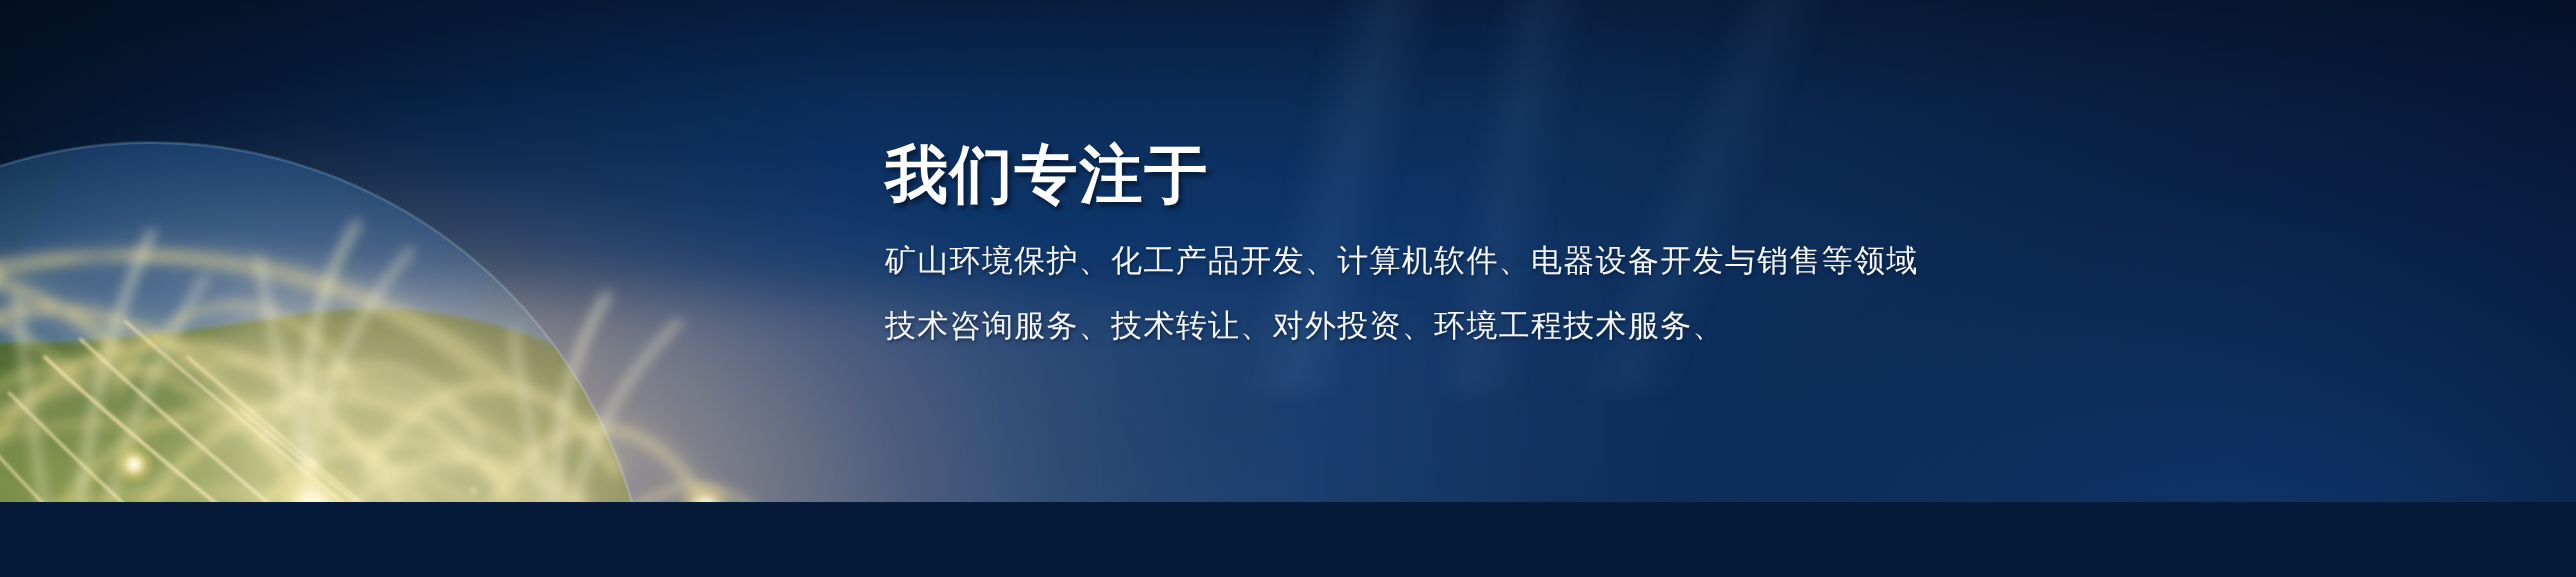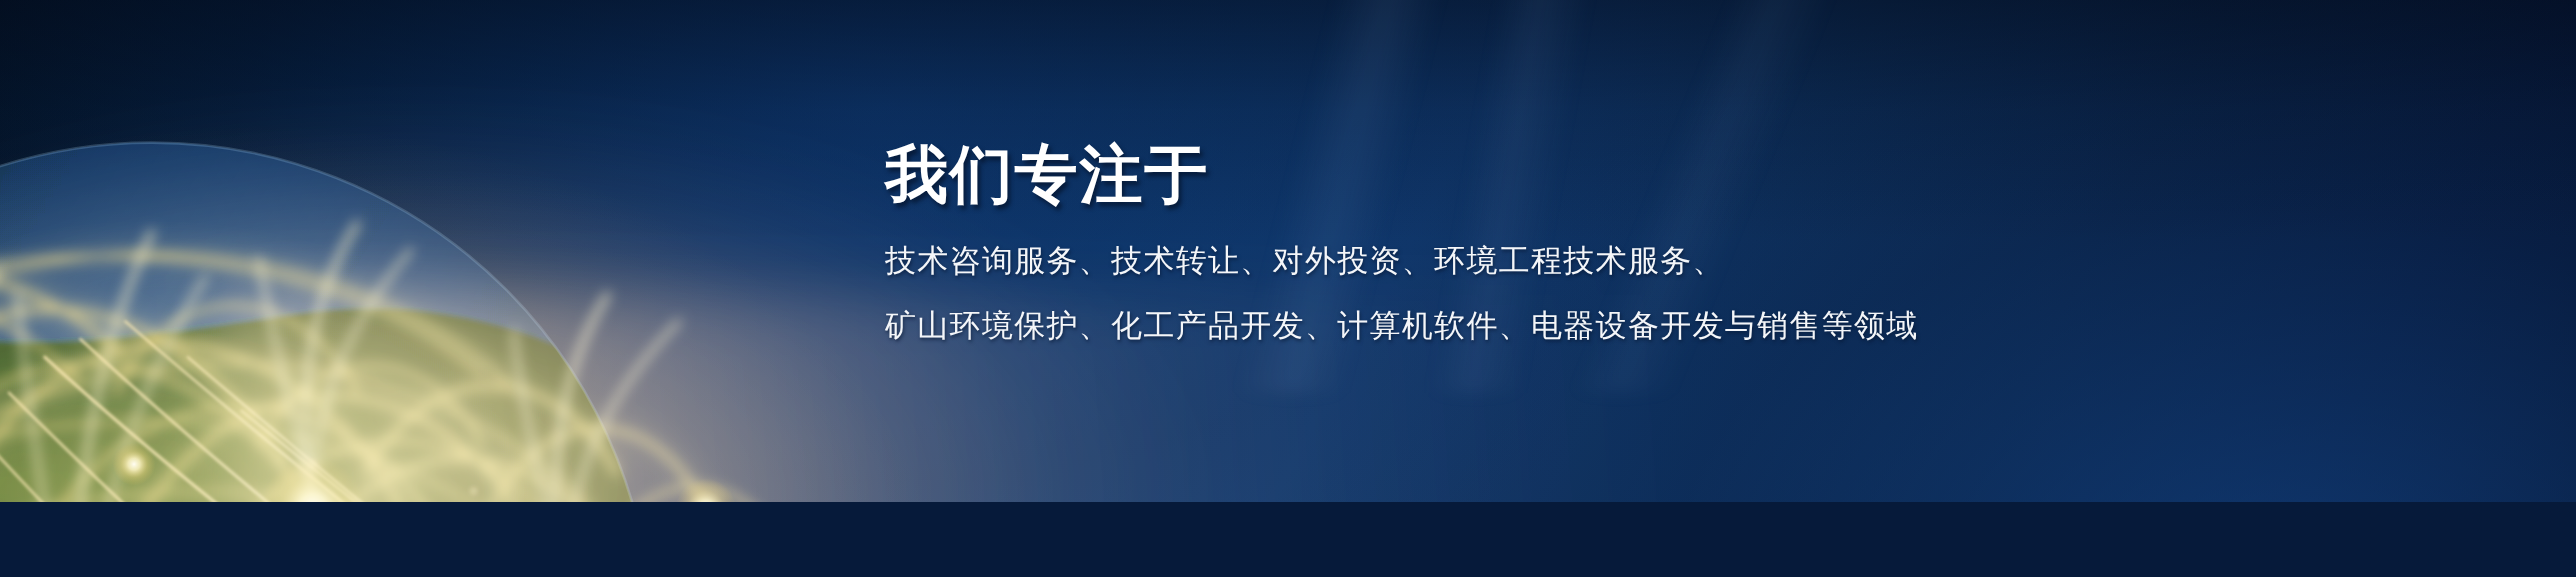--- a/index.html
+++ b/index.html
@@ -351,18 +351,18 @@
         <circle cx="1260" cy="470" r="5" fill="#fffdf2"></circle>
       </g>
     </svg>
   </div>
 
   <div class="warm-haze"></div>
   <div class="warm-haze2"></div>
 
   <div class="copy">
     <h1 class="headline">我们专注于</h1>
+    <p class="subline">矿山环境保护、化工产品开发、计算机软件、电器设备开发与销售等领域</p>
     <p class="subline">技术咨询服务、技术转让、对外投资、环境工程技术服务、</p>
-    <p class="subline">矿山环境保护、化工产品开发、计算机软件、电器设备开发与销售等领域</p>
   </div>
 
 </div>
 
 
 </body></html>

